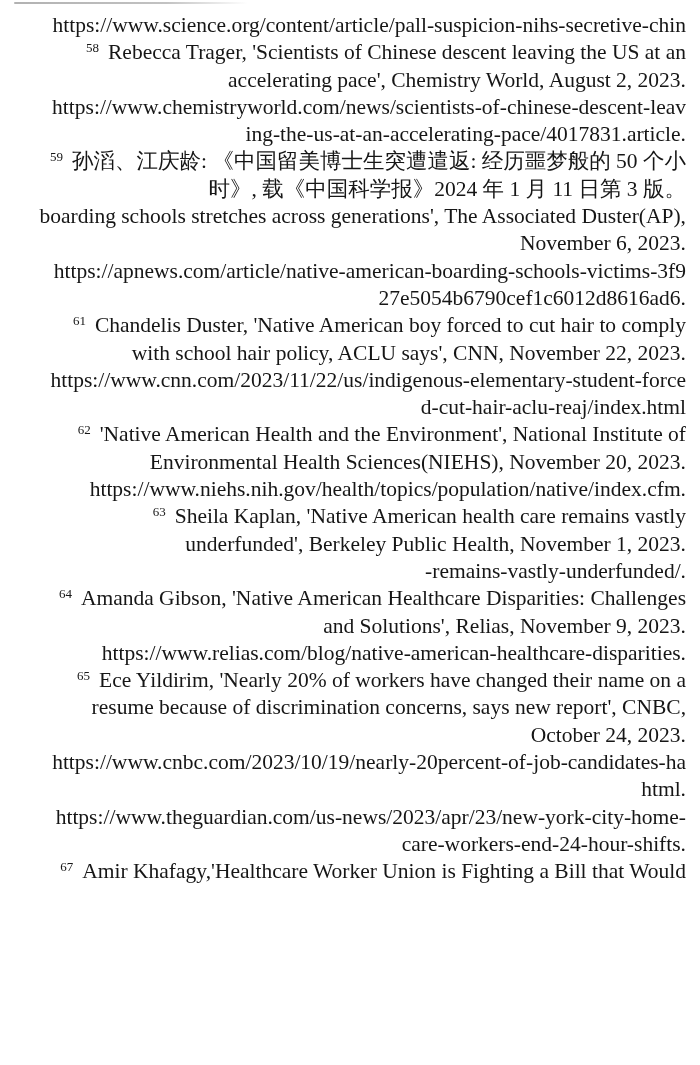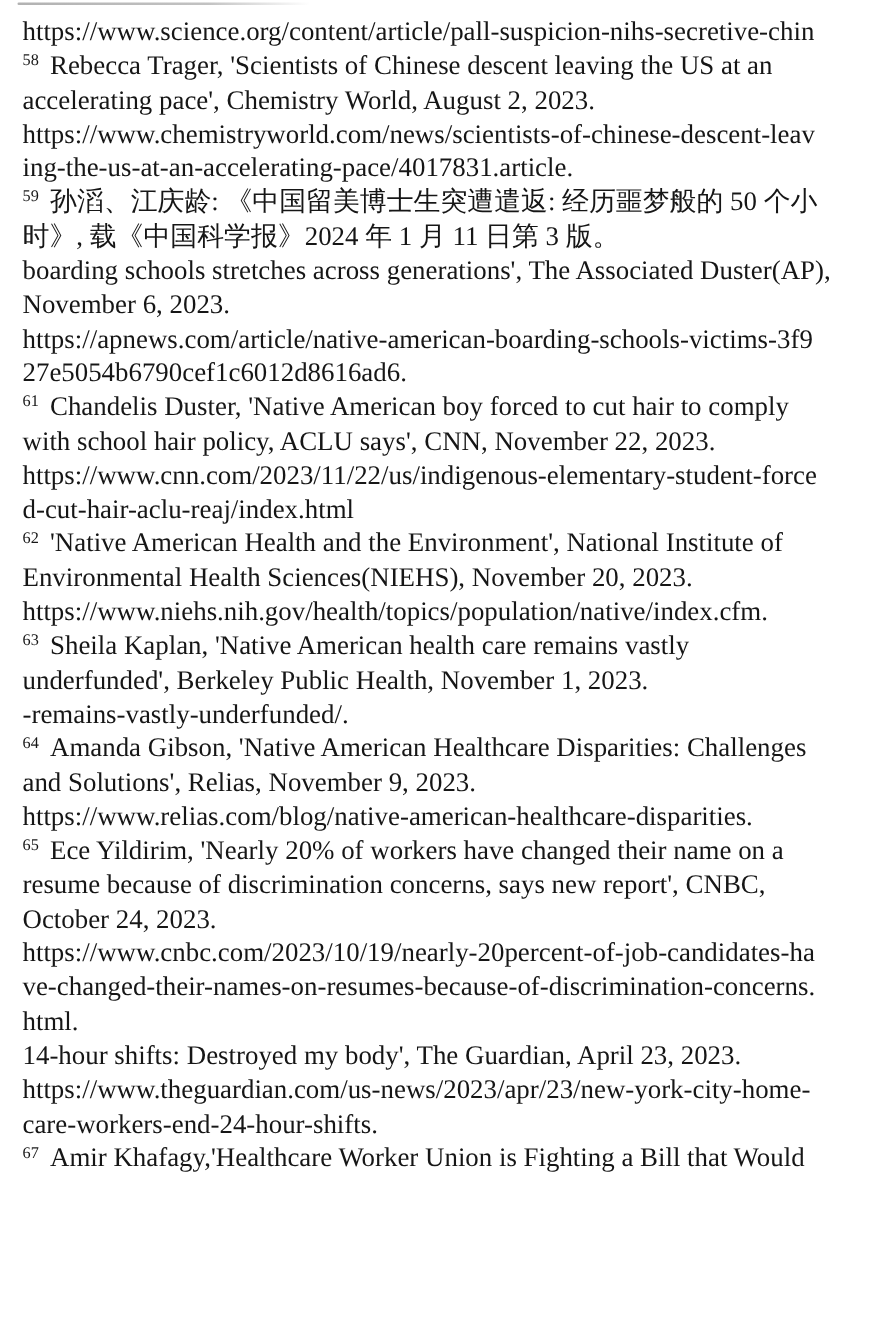--- a/index.html
+++ b/index.html
@@ -10,20 +10,21 @@
   .page {
     position: relative;
     width: 700px;
     height: 1065px;
     background: #ffffff;
     overflow: hidden;
     font-family: "Liberation Serif", "DejaVu Serif", serif;
     color: #161616;
     font-size: 21.5px;
     line-height: 27.3px;
+    text-align: right;
   }
   .top-rule {
     position: absolute;
     left: 14px;
     top: 2px;
     width: 234px;
     height: 2px;
     background: linear-gradient(to right, #b2b2b2 0%, #c2c2c2 65%, rgba(200,200,200,0) 100%);
     border-radius: 1px;
   }
@@ -73,20 +74,18 @@
       <div class="line"><span class="seg-sup">63</span><span class="seg-n">Sheila Kaplan, 'Native American health care remains vastly</span></div>
       <div class="line"><span class="seg-n">underfunded', </span><span class="seg-i">Berkeley Public Health</span><span class="seg-n">, November 1, 2023.</span></div>
       <div class="line"><span class="seg-n">-remains-vastly-underfunded/.</span></div>
       <div class="line"><span class="seg-sup">64</span><span class="seg-n">Amanda Gibson, 'Native American Healthcare Disparities: Challenges</span></div>
       <div class="line"><span class="seg-n">and Solutions', </span><span class="seg-i">Relias</span><span class="seg-n">, November 9, 2023.</span></div>
       <div class="line"><span class="seg-n">https://www.relias.com/blog/native-american-healthcare-disparities.</span></div>
       <div class="line"><span class="seg-sup">65</span><span class="seg-n">Ece Yildirim, 'Nearly 20% of workers have changed their name on a</span></div>
       <div class="line"><span class="seg-n">resume because of discrimination concerns, says new report', </span><span class="seg-i">CNBC</span><span class="seg-n">,</span></div>
       <div class="line"><span class="seg-n">October 24, 2023.</span></div>
       <div class="line"><span class="seg-n">https://www.cnbc.com/2023/10/19/nearly-20percent-of-job-candidates-ha</span></div>
-      <div class="line"><span class="seg-n">ve-changed-their-names-on-resumes-because-of-discrimination-concerns.</span></div>
       <div class="line"><span class="seg-n">html.</span></div>
-      <div class="line"><span class="seg-n">14-hour shifts: Destroyed my body', T</span><span class="seg-i">he Guardian,</span><span class="seg-n"> April 23, 2023.</span></div>
       <div class="line"><span class="seg-n">https://www.theguardian.com/us-news/2023/apr/23/new-york-city-home-</span></div>
       <div class="line"><span class="seg-n">care-workers-end-24-hour-shifts.</span></div>
       <div class="line"><span class="seg-sup">67</span><span class="seg-n">Amir Khafagy,'Healthcare Worker Union is Fighting a Bill that Would</span></div>
     </div>
 </div>
 
 </body></html>

